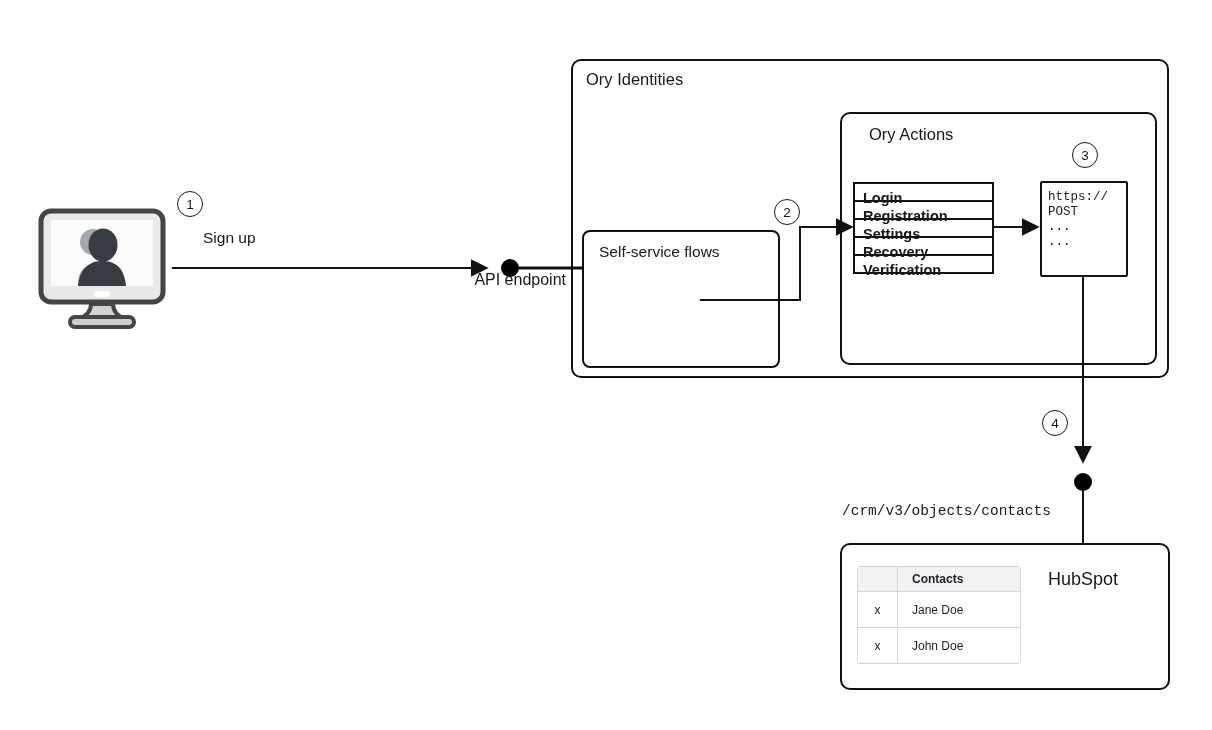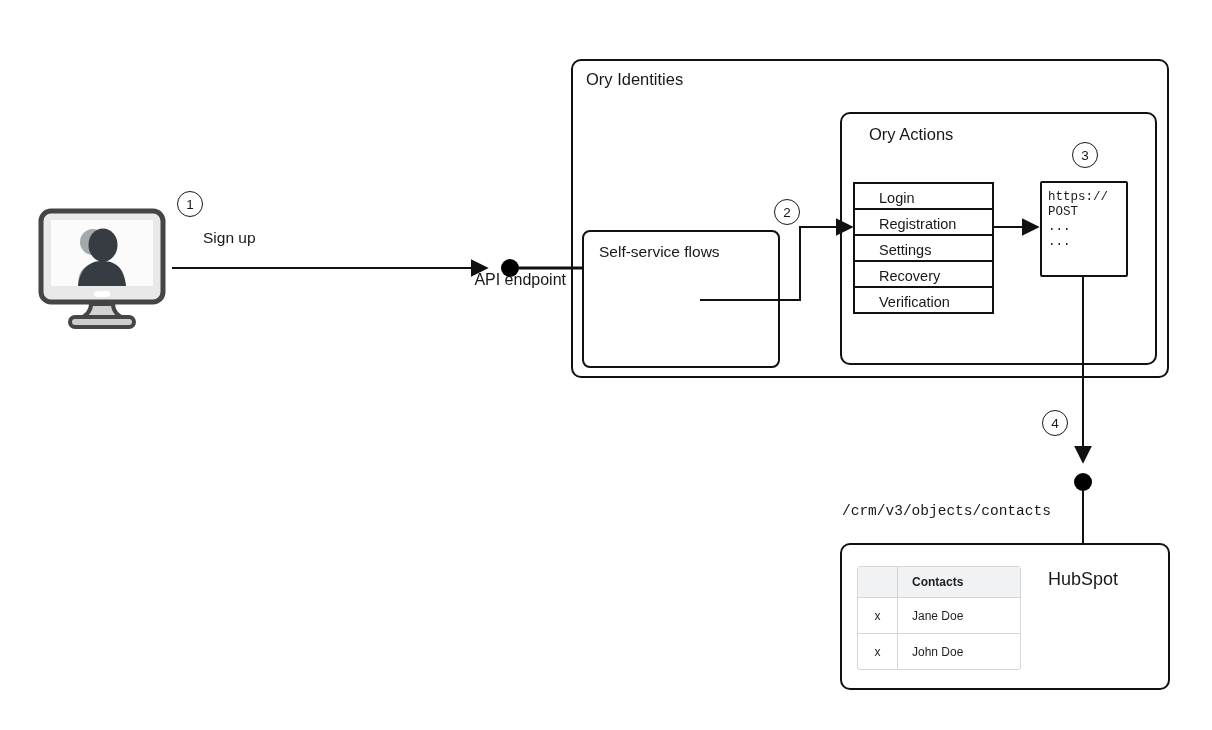--- a/index.html
+++ b/index.html
@@ -14,31 +14,31 @@
   #self-service{left:582px;top:230px;width:198px;height:138px;border-radius:8px;}
   #webhook-box{left:1040px;top:181px;width:88px;height:96px;border-radius:2px;padding:7px 1px 0 6px;}
   #hubspot{left:840px;top:543px;width:330px;height:147px;border-radius:10px;}
   .box-title{position:absolute;font-size:16px;white-space:nowrap;}
   #ory-identities>.box-title{left:13px;top:9px;font-size:16.5px;}
   #ory-actions>.box-title{left:27px;top:11px;font-size:16.5px;}
   #self-service>.box-title{left:15px;top:11px;font-size:15.5px;}
   #hubspot>.box-title{left:206px;top:24px;font-size:18px;}
   
   #flow-list{position:absolute;left:853px;top:182px;width:141px;}
-  .flow-row{height:28px;line-height:28px;border:2px solid #111111;background:#ffffff;
-    padding-left:24px;font-size:14.5px;box-sizing:border-box;margin-top:-2px;}
+  .flow-row{height:20px;line-height:28px;border:2px solid #111111;background:#ffffff;
+    padding-left:8px;font-size:14.5px;box-sizing:border-box;margin-top:-2px;font-weight:bold;}
   .flow-row:first-child{margin-top:0;}
   
   .code-line{font-family:"Liberation Mono","DejaVu Sans Mono",monospace;
     font-size:12.5px;line-height:15px;white-space:pre;}
   
   #contacts-table{position:absolute;left:15px;top:21px;width:162px;background:#ffffff;
     border:1px solid #d6d6d6;border-radius:3px;font-size:12px;color:#1d1f23;}
   .crm-row{display:flex;height:35px;border-top:1px solid #d6d6d6;}
-  .crm-row.crm-head{border-top:none;height:30px;background:#f1f2f3;}
+  .crm-row.crm-head{border-top:none;height:24px;background:#f1f2f3;}
   .crm-cell{display:flex;align-items:center;box-sizing:border-box;}
   .crm-c1{width:40px;justify-content:center;border-right:1px solid #d6d6d6;}
   .crm-c2{flex:1;padding-left:14px;}
   .crm-head .crm-c2{font-weight:bold;}
   
   .badge{position:absolute;width:26px;height:26px;border:1.5px solid #16181c;border-radius:50%;
     background:#ffffff;display:flex;align-items:center;justify-content:center;
     font-size:13.5px;box-sizing:border-box;z-index:4;}
   #badge-1{left:177px;top:191px;}
   #badge-2{left:774px;top:199px;}

